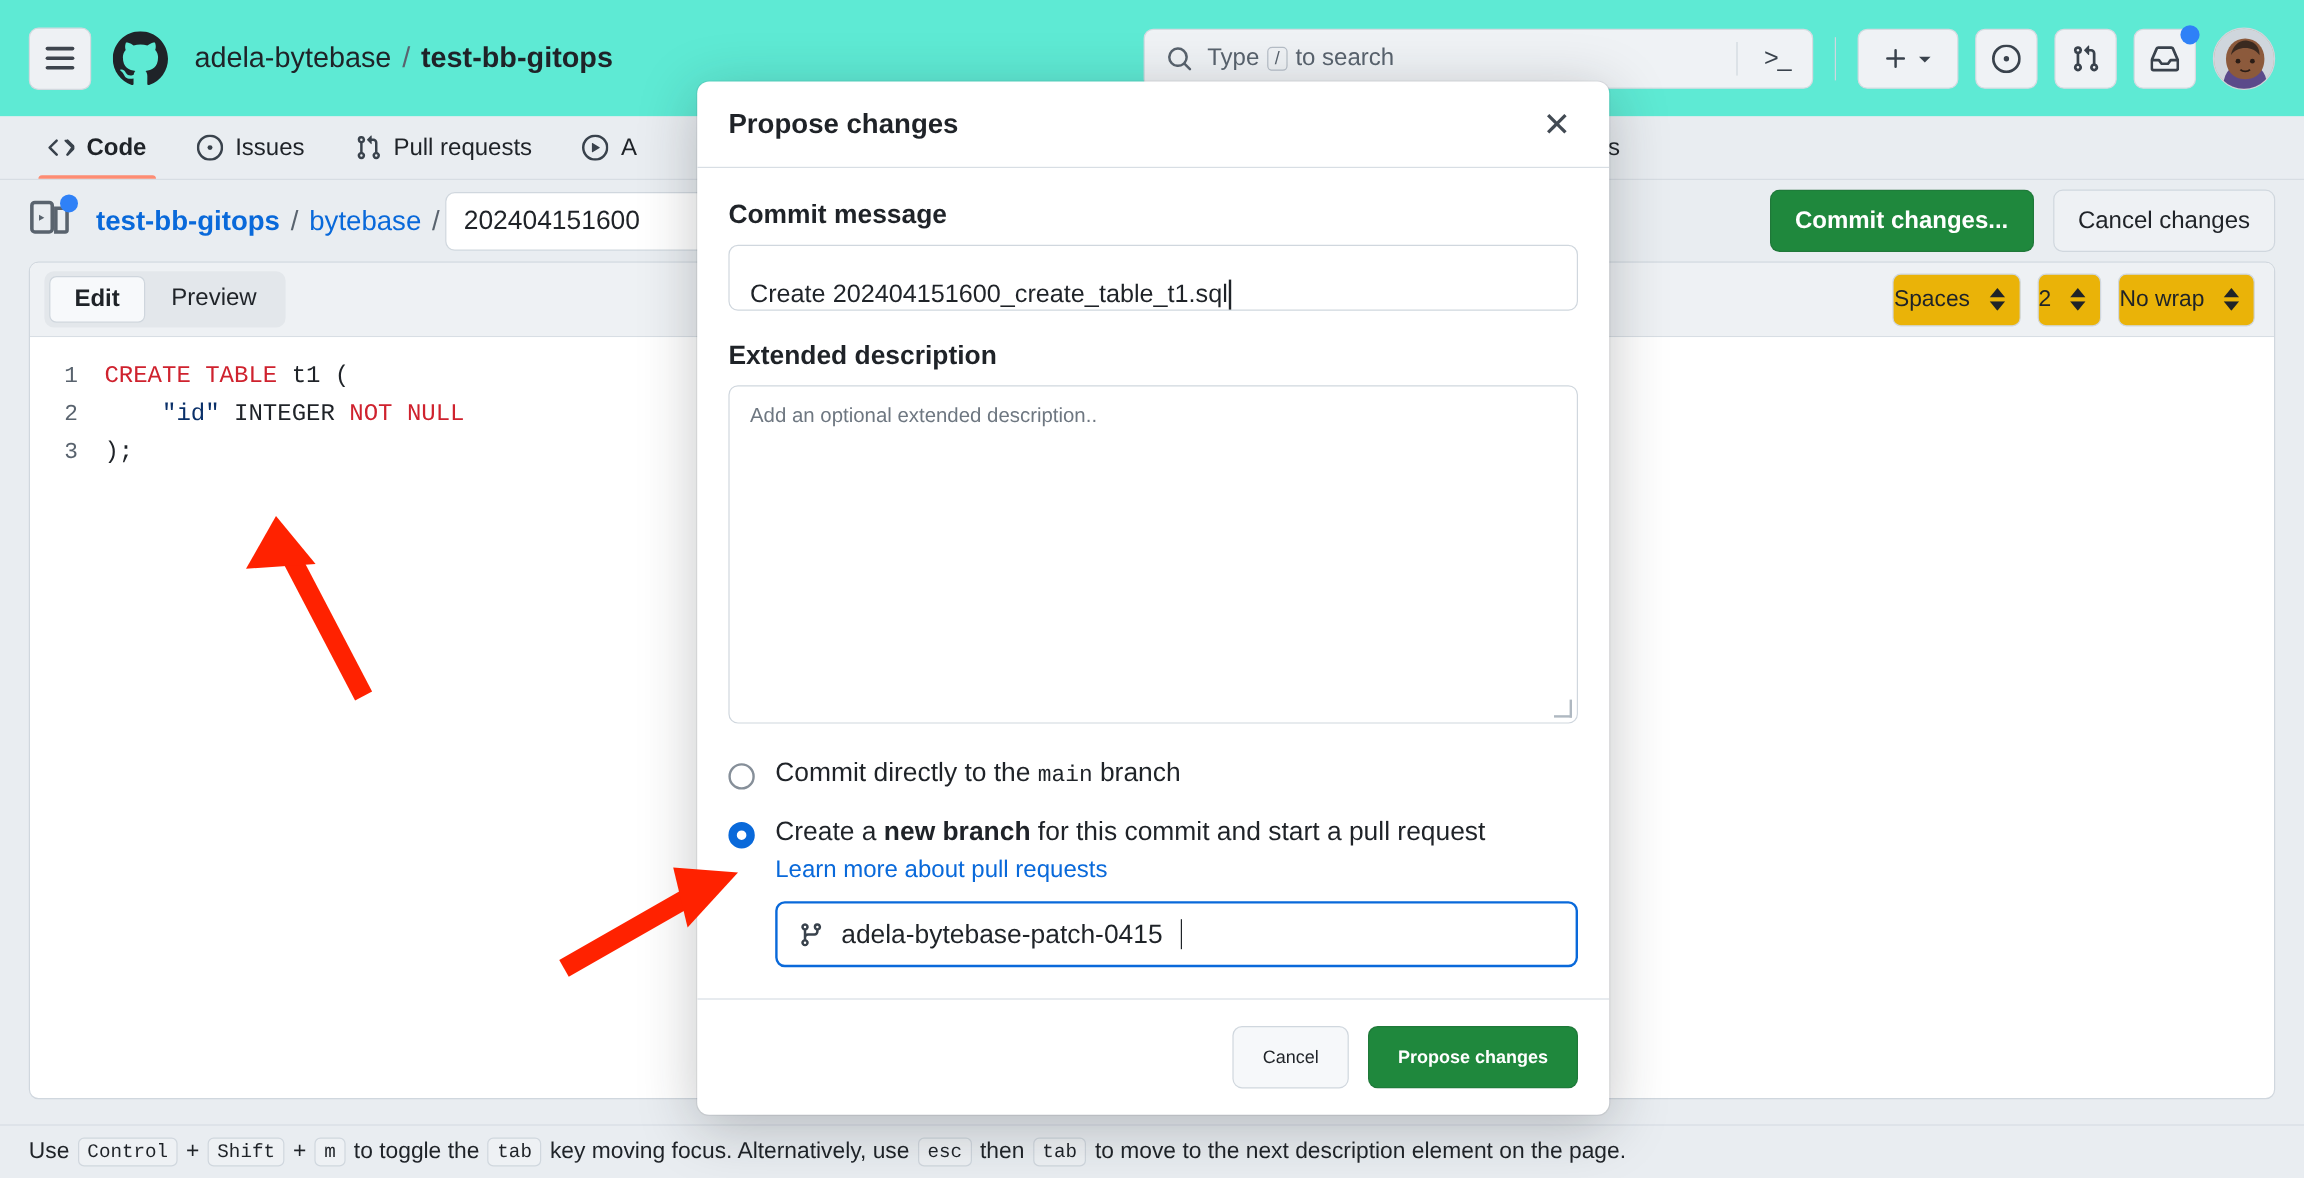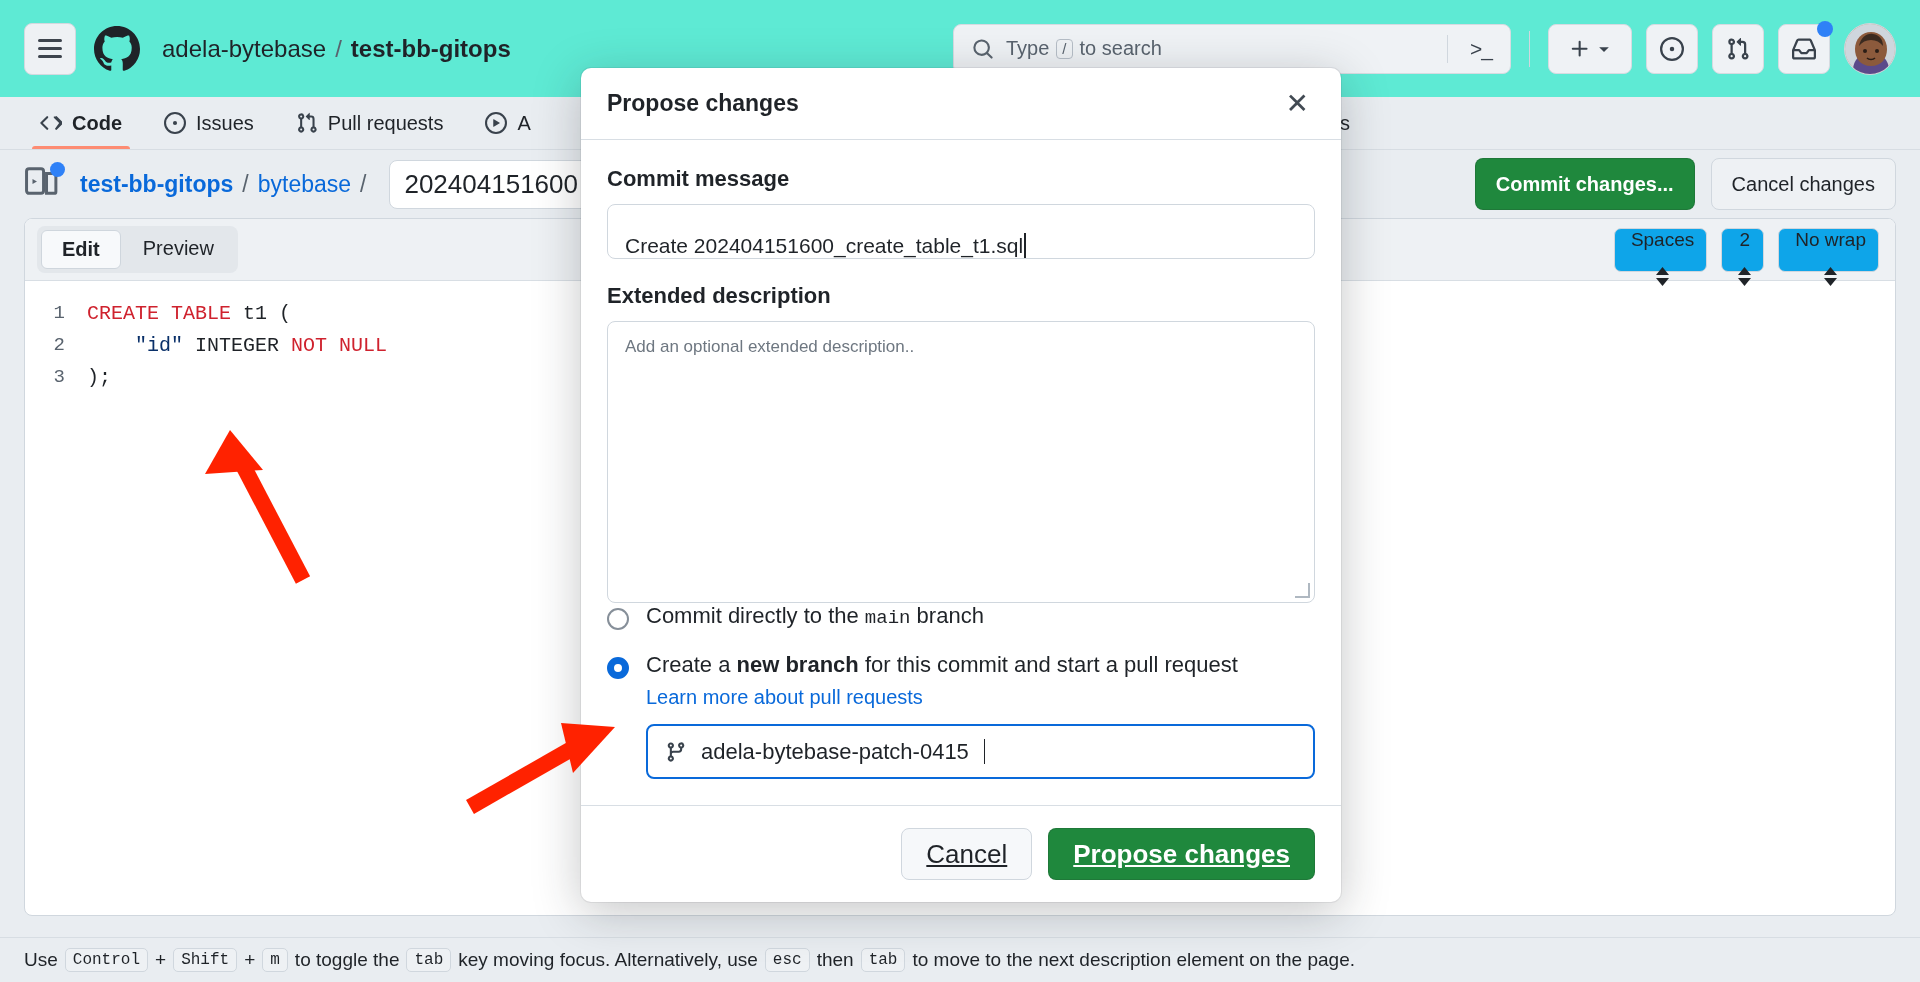--- a/index.html
+++ b/index.html
@@ -79,22 +79,22 @@
     position: absolute; top: 150px; left: 0; right: 0; height: 68px;
     display: flex; align-items: center; padding: 0 24px;
   }
   .file-icon-wrap { position: relative; width: 40px; height: 40px; margin-right: 16px; color: #59636e; }
   .file-icon-wrap .dot { position: absolute; top: -2px; right: -1px; width: 15px; height: 15px; border-radius: 50%; background: #2f81f7; }
   .crumbs { display: flex; align-items: center; gap: 9px; font-size: 23px; white-space: nowrap; }
   .crumbs a { color: #0969da; text-decoration: none; }
   .crumbs .b1 { font-weight: 700; }
   .crumbs .sl { color: #59636e; }
   .filename-input {
-    margin-left: 23px; height: 49px; width: 330px; border: 1px solid #d0d7de; border-radius: 8px;
-    background: #ffffff; font-size: 26px; color: #1f2328; padding: 0 14px;
+    margin-left: 5px; height: 49px; width: 330px; border: 1px solid #d0d7de; border-radius: 8px;
+    background: #ffffff; font-size: 22px; color: #1f2328; padding: 0 14px;
     display: flex; align-items: center; overflow: hidden;
   }
   .file-bar-right { margin-left: auto; display: flex; align-items: center; gap: 16px; }
   .btn {
     height: 52px; border-radius: 8px; font-size: 20px; display: flex;
     align-items: center; justify-content: center; padding: 0 20px; white-space: nowrap;
   }
   .btn-default { background: #eef1f4; border: 1px solid #d0d7de; color: #1f2328; }
   .btn-primary { background: #1f883d; border: 1px solid rgba(31,35,40,.15); color: #ffffff; font-weight: 700; }
 
@@ -107,22 +107,22 @@
     height: 62px; background: #eef1f4; border-bottom: 1px solid #d8dee4;
     display: flex; align-items: center; padding: 0 12px;
   }
   .seg {
     display: flex; background: #e3e7eb; border-radius: 8px; padding: 4px; gap: 2px;
   }
   .seg-btn { font-size: 20px; padding: 7px 20px; border-radius: 6px; color: #1f2328; }
   .seg-btn.on { background: #f7f9fb; border: 1px solid #cfd6dd; font-weight: 700; }
   .toolbar-right { margin-left: auto; display: flex; align-items: center; gap: 14px; padding-right: 4px; }
   .select {
-    height: 44px; background: #0ea5e9; border: 1px solid #d0d7de; border-radius: 7px;
-    display: flex; align-items: center; gap: 16px; padding: 0 12px 0 16px; font-size: 19px; color: #1f2328; flex-direction: column;
+    height: 44px; background: #eab308; border: 1px solid #d0d7de; border-radius: 7px;
+    display: flex; align-items: center; gap: 16px; padding: 0 12px 0 0; font-size: 19px; color: #1f2328;
   }
   .select .car { display: flex; flex-direction: column; gap: 3px; line-height: 0; color: #1f2328; }
 
   .code-area { padding: 16px 0 0 0; background: #ffffff; font-family: "Liberation Mono", monospace; font-size: 20px; }
   .code-line { display: flex; height: 32px; align-items: center; }
   .ln { width: 62px; text-align: right; padding-right: 22px; color: #59636e; font-size: 19px; flex: 0 0 auto; }
   .code { white-space: pre; color: #1f2328; }
   .kw { color: #cf222e; }
   .str { color: #0a3069; }
 
@@ -175,21 +175,21 @@
   .mono-inline { font-family: "Liberation Mono", monospace; font-size: 19px; }
   .link { color: #0969da; font-size: 20px; text-decoration: none; }
   .branch-input {
     height: 55px; border: 2px solid #0969da; border-radius: 8px; background: #fff;
     display: flex; align-items: center; gap: 14px; padding: 0 17px; font-size: 22px; color: #1f2328;
   }
   .modal-foot {
     border-top: 1px solid #d8dee4; padding: 22px 26px; display: flex;
     justify-content: flex-end; gap: 16px;
   }
-  .mbtn { height: 52px; border-radius: 8px; font-size: 26px; display: flex; align-items: center; justify-content: center; padding: 0 24px; text-decoration: underline; }
+  .mbtn { height: 52px; border-radius: 8px; font-size: 15px; display: flex; align-items: center; justify-content: center; padding: 0 24px; }
   .mbtn-cancel { background: #f6f8fa; border: 1px solid #d0d7de; color: #1f2328; }
   .mbtn-green { background: #1f883d; border: 1px solid rgba(31,35,40,.15); color: #fff; font-weight: 700; }
 
   
   .arrow { position: absolute; pointer-events: none; }
 </style>
 </head>
 <body>
 
 <div class="page">
@@ -399,21 +399,21 @@
       <div class="text-input">
         <span>Create 202404151600_create_table_t1.sql</span>
           <span class="caret"></span>
       </div>
 
       <div class="fld-label" style="margin-top:24px">Extended description</div>
       <div class="textarea">
         <span>Add an optional extended description..</span>
       </div>
 
-      <div class="radio-row" style="">
+      <div class="radio-row" style="margin-top:28px">
         <span class="radio"></span>
         <span>
           <span>Commit directly to the</span>
           <span class="mono-inline">main</span>
           <span>branch</span>
         </span>
       </div>
 
       <div class="radio-row" style="margin-top:22px">
         <span class="radio checked"></span>

